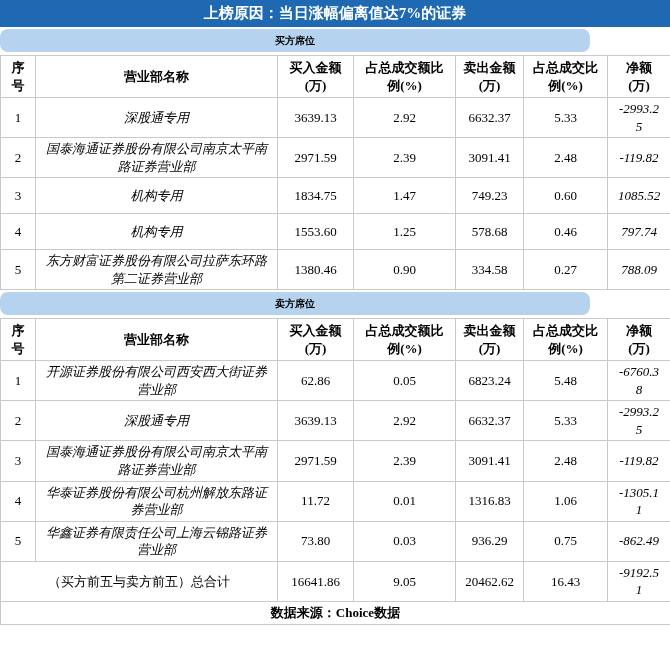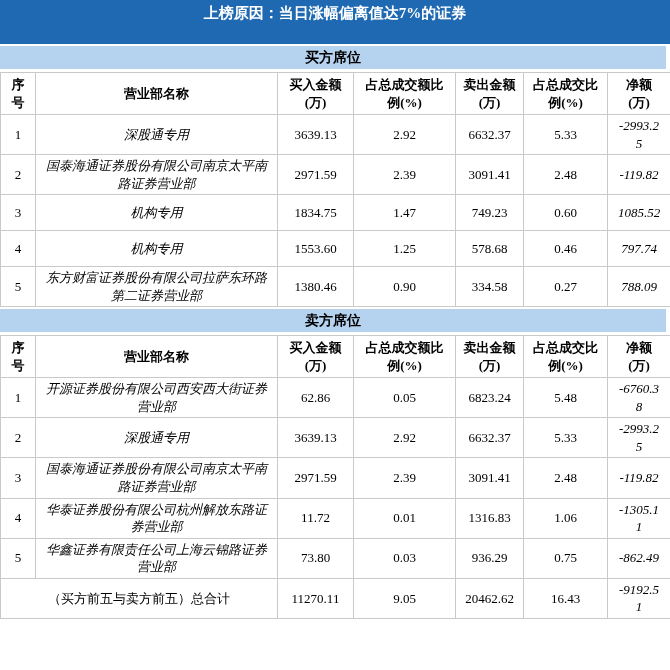--- a/index.html
+++ b/index.html
@@ -6,39 +6,40 @@
   html, body {
     width: 670px;
     background: #ffffff;
     color: #000000;
     font-family: "Liberation Serif", "DejaVu Serif", serif;
   }
   .wrap { width: 670px; }
 
   .title-bar {
     width: 670px;
-    height: 44px;
+    height: 27px;
     line-height: 27px;
     background: #1e69b1;
     color: #ffffff;
     text-align: center;
     font-weight: bold;
     font-size: 15px;
     margin-bottom: 2px;
   }
   .band {
-    width: 666px;
+    width: 590px;
     height: 23px;
     line-height: 23px;
     background: #b5d3ef;
     color: #000000;
     text-align: center;
     font-weight: bold;
-    font-size: 14px;
+    font-size: 10px;
     margin: 2px 0 3px 0;
+    border-radius: 8px;
   }
   table {
     width: 670px;
     border-collapse: collapse;
     table-layout: fixed;
   }
   th, td {
     border: 1px solid #c9c9c9;
     text-align: center;
     vertical-align: middle;
@@ -213,22 +214,25 @@
         <td>5</td>
         <td class="name-cell">华鑫证券有限责任公司上海云锦路证券营业部</td>
         <td>73.80</td>
         <td>0.03</td>
         <td>936.29</td>
         <td>0.75</td>
         <td class="net-cell">-862.49</td>
       </tr>
       <tr class="total-row">
         <td colspan="2">（买方前五与卖方前五）总合计</td>
-        <td>11270.11</td>
+        <td>16641.86</td>
         <td>9.05</td>
         <td>20462.62</td>
         <td>16.43</td>
         <td class="net-cell">-9192.51</td>
       </tr>
+      <tr class="footer-row">
+        <td colspan="7">数据来源：Choice数据</td>
+      </tr>
     </tbody>
   </table>
 
 </div>
 
 </body></html>

